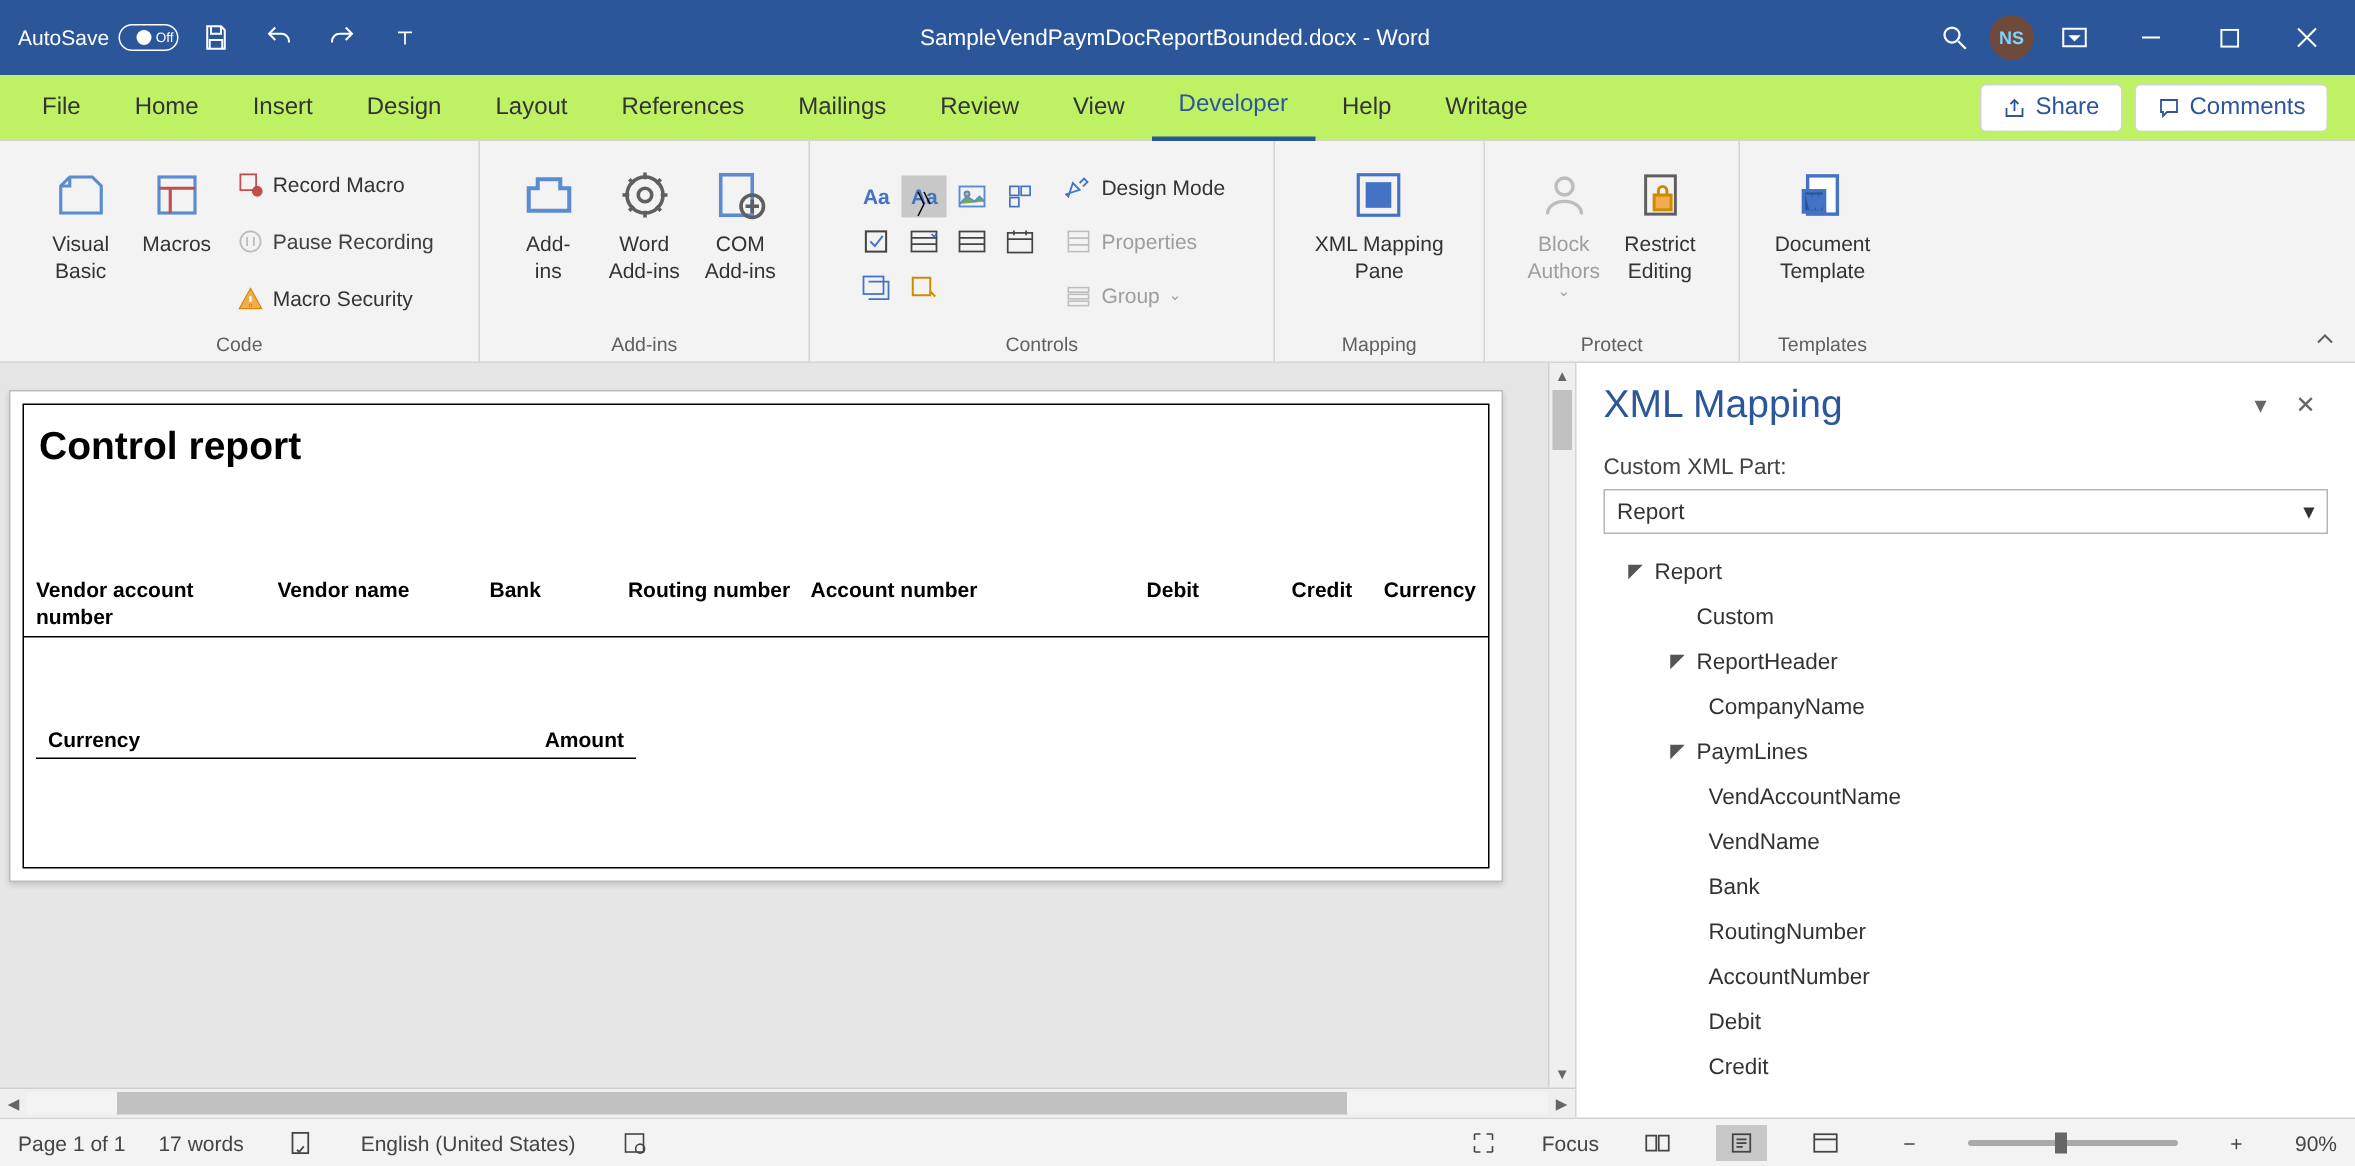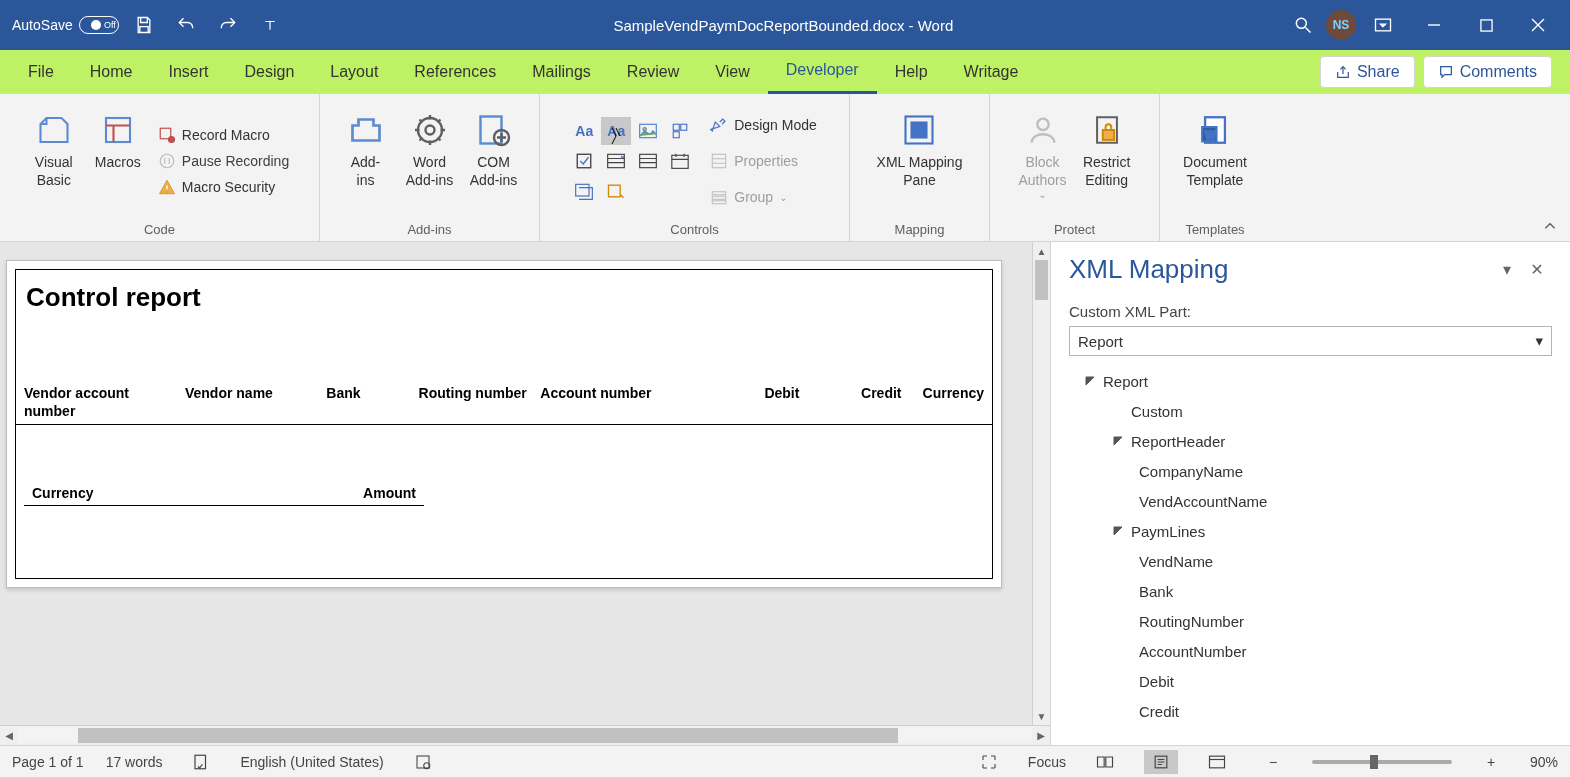--- a/index.html
+++ b/index.html
@@ -27,21 +27,21 @@
 .share-btn, .comments-btn { border:1px solid #d4d4d4; border-radius:4px; padding:6px 14px; display:flex; align-items:center; gap:6px; font-size:16px; color:#2b579a; background:#fff;}
 .share-btn svg, .comments-btn svg { stroke:#2b579a; fill:none;}
 
 
 .ribbon { height:148px; background:#f3f3f3; display:flex; border-bottom:1px solid #d4d4d4; }
 .rgroup { border-right:1px solid #d4d4d4; display:flex; flex-direction:column; align-items:center; }
 .rgroup-body { flex:1; display:flex; align-items:center; padding:6px 10px 0 10px; gap:4px;}
 .rgroup-label { font-size:13px; color:#5f5f5f; padding-bottom:4px; text-align:center; width:100%;}
 .big-btn { display:flex; flex-direction:column; align-items:center; justify-content:flex-start; padding:4px 6px; font-size:14px; color:#333; text-align:center; line-height:1.25; min-width:60px; height:110px;}
 .big-btn .ico { width:40px; height:40px; margin-bottom:4px; display:flex; align-items:center; justify-content:center;}
-.stack { display:flex; flex-direction:column; gap:2px; }
+.stack { display:flex; flex-direction:column; gap:14px; }
 .small-btn { display:flex; align-items:center; gap:6px; padding:3px 6px; font-size:14px; color:#333;}
 .small-btn.disabled { color:#404040;}
 .grid3x3 { display:grid; grid-template-columns:repeat(4, 30px); grid-template-rows:repeat(3,28px); gap:2px;}
 .grid3x3 .cell { width:30px; height:28px; display:flex; align-items:center; justify-content:center; }
 .grid3x3 .cell.sel { background:#c8c8c8;}
 .sidecol { display:flex; flex-direction:column; gap:12px; margin-left:8px;}
 .sidecol .srow{ display:flex; align-items:center; gap:6px; font-size:14px; color:#9e9e9e; padding:3px;}
 .sidecol .srow.enabled{ color:#333;}
 .collapse { margin-left:auto; width:40px; display:flex; align-items:flex-end; justify-content:center; padding-bottom:6px; color:#5f5f5f;}
 
@@ -500,30 +500,30 @@
           <span class="twist">
             <svg width="10" height="10" viewBox="0 0 10 10">
               <path d="M1 1L9 1 1 9z"></path>
             </svg>
           </span>
           <span>ReportHeader</span>
         </div>
       <div class="tnode ind3">
           <span>CompanyName</span>
         </div>
-      <div class="tnode ind3">
-          <span>VendAccountName</span>
-        </div>
       <div class="tnode ind2">
           <span class="twist">
             <svg width="10" height="10" viewBox="0 0 10 10">
               <path d="M1 1L9 1 1 9z"></path>
             </svg>
           </span>
           <span>PaymLines</span>
+        </div>
+      <div class="tnode ind3">
+          <span>VendAccountName</span>
         </div>
       <div class="tnode ind3">
           <span>VendName</span>
         </div>
       <div class="tnode ind3">
           <span>Bank</span>
         </div>
       <div class="tnode ind3">
           <span>RoutingNumber</span>
         </div>

